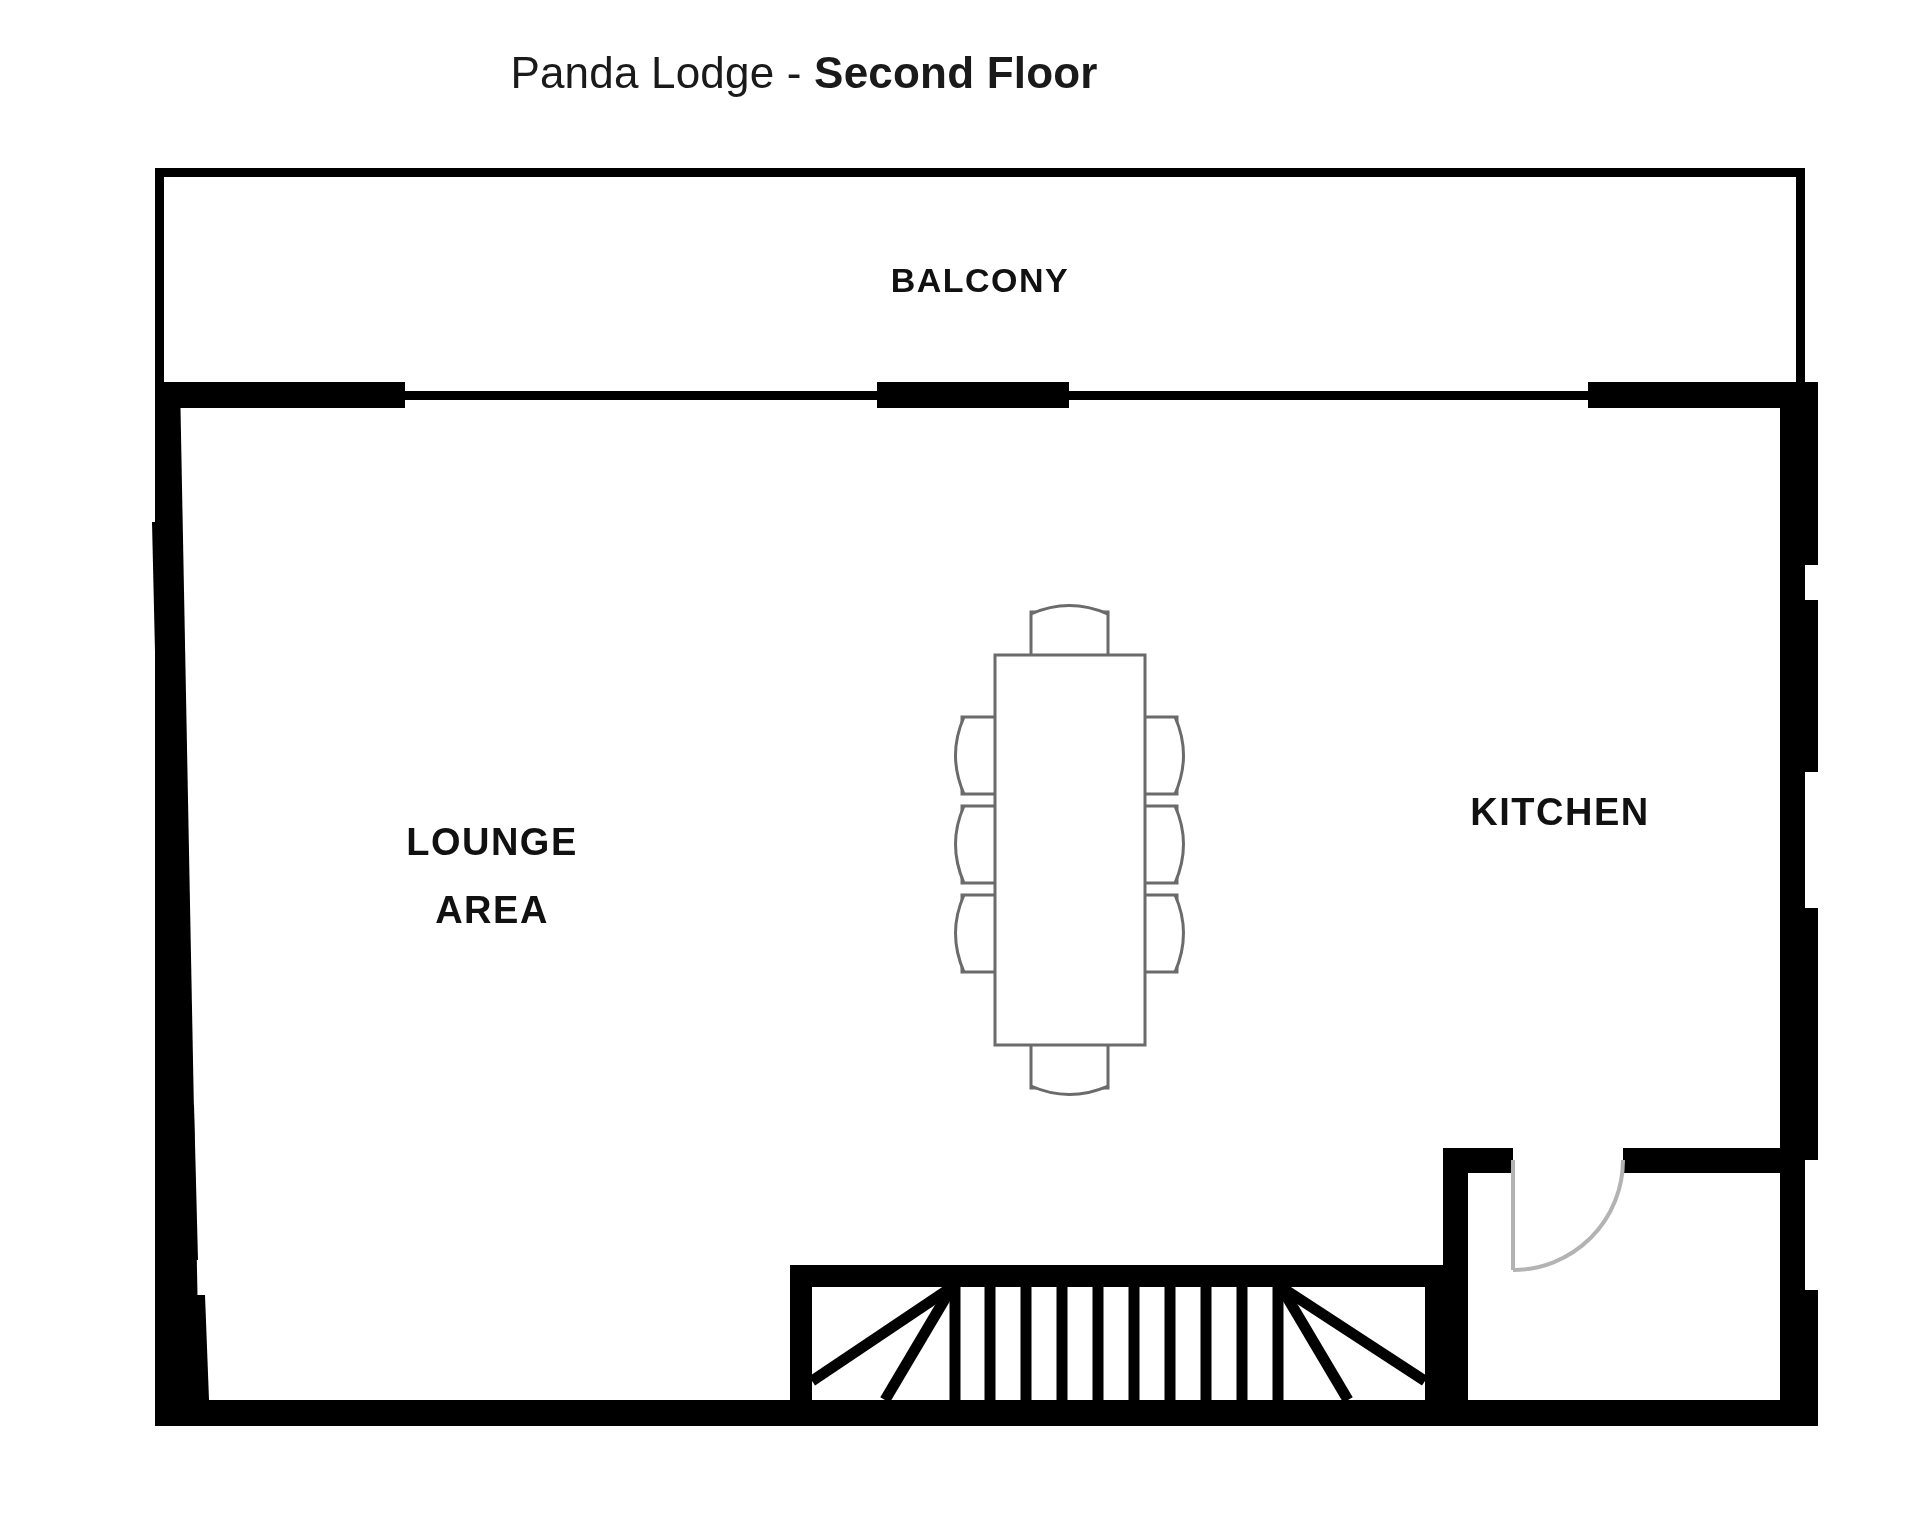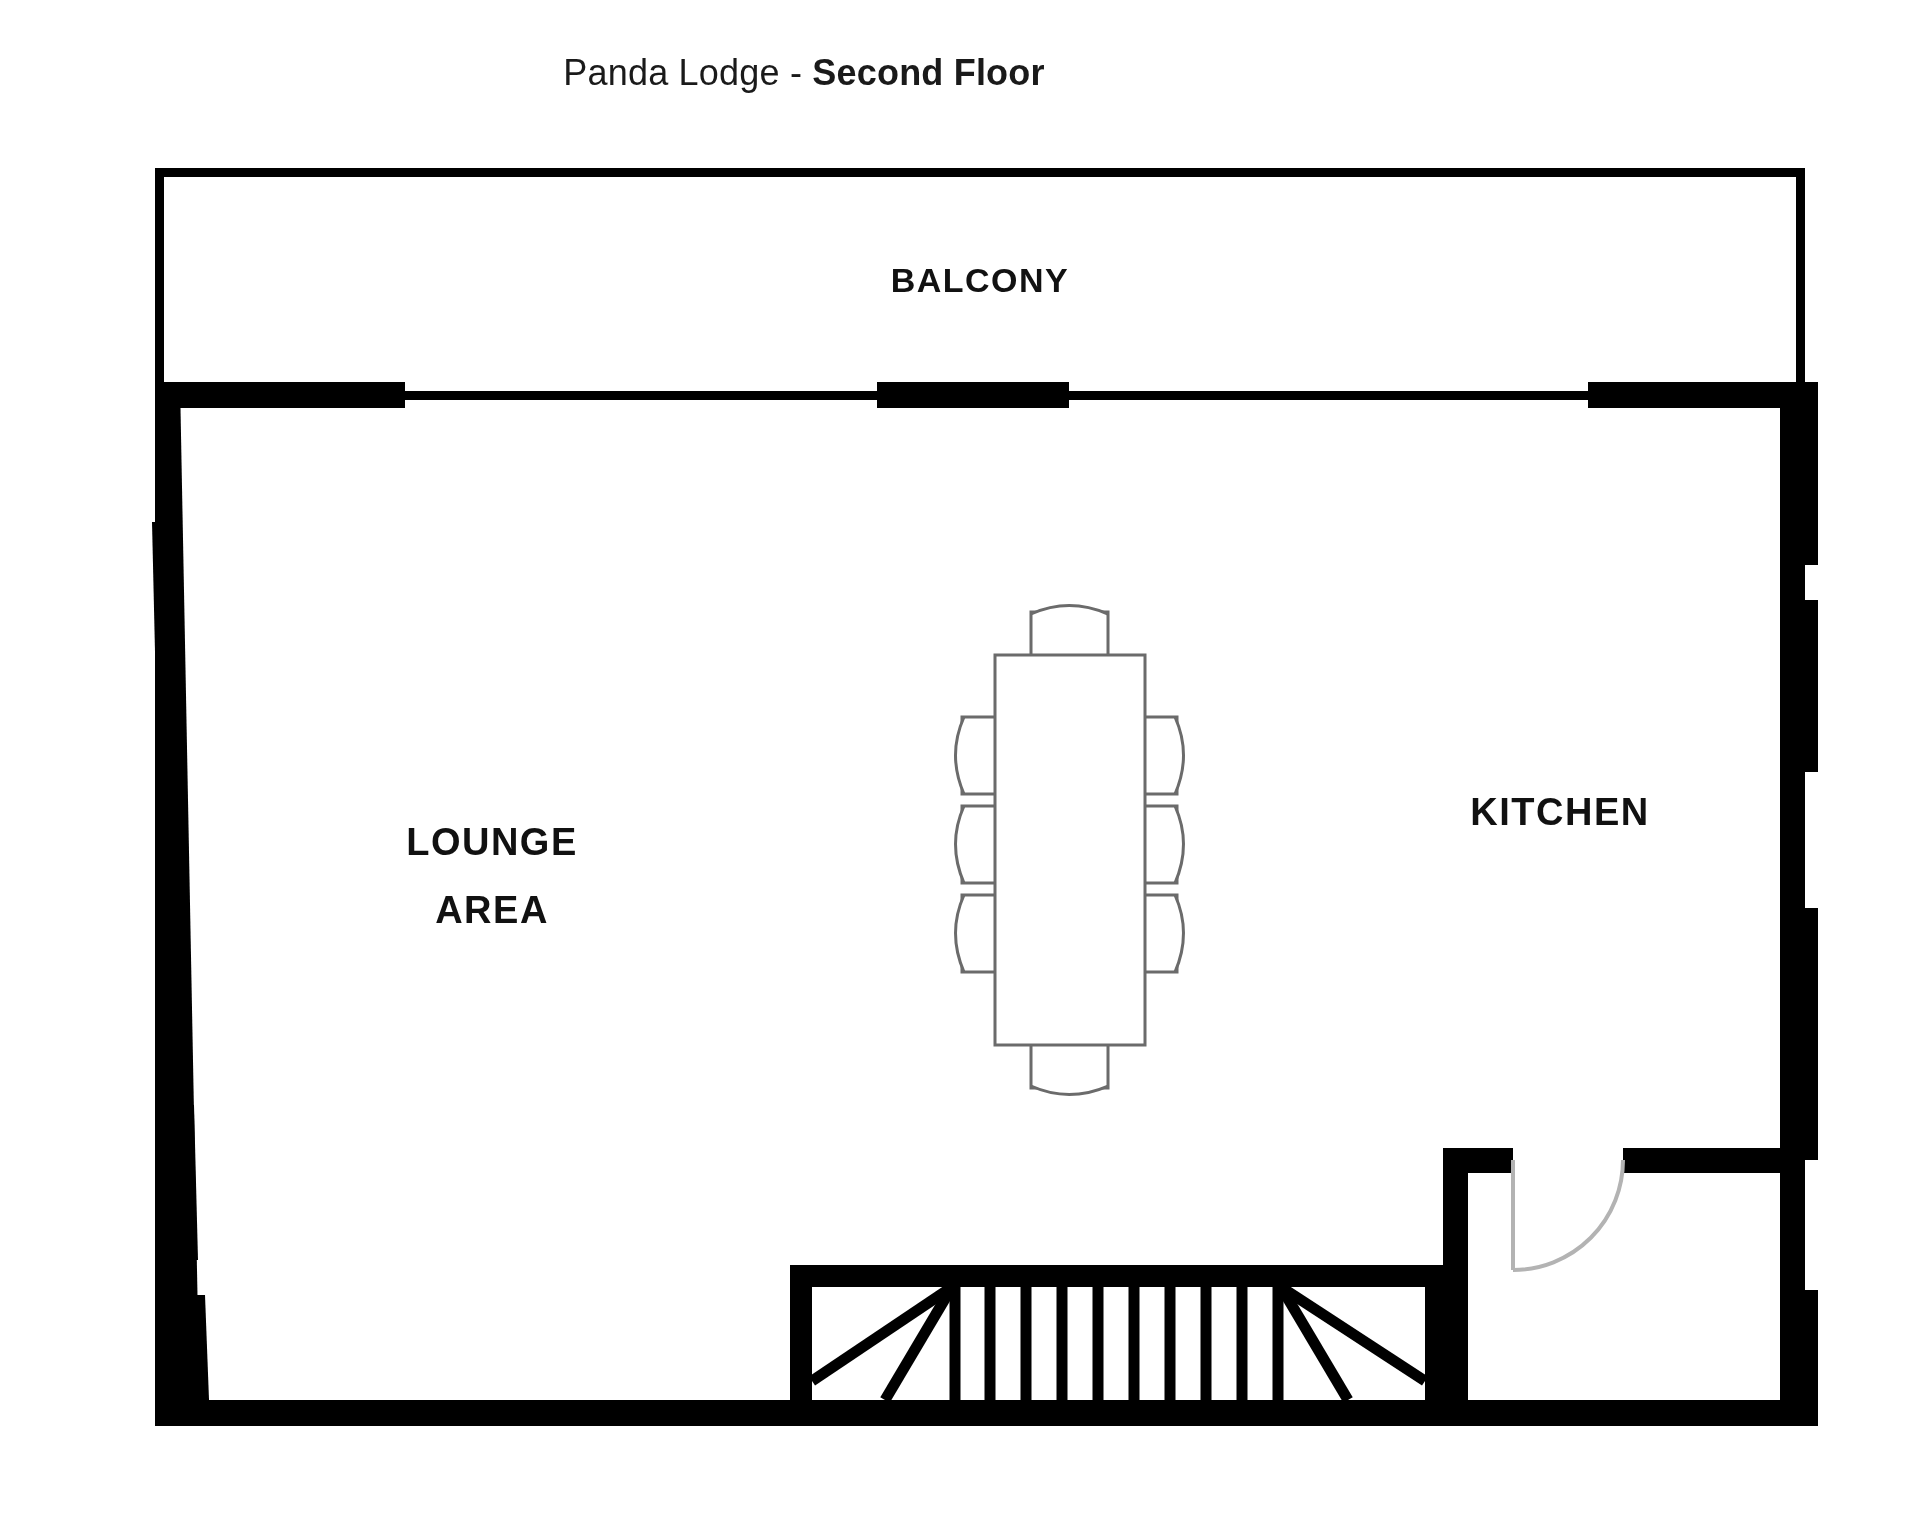--- a/index.html
+++ b/index.html
@@ -18,21 +18,21 @@
     width: 1920px;
     height: 1536px;
     background: #ffffff;
   }
   .title-bar {
     position: absolute;
     top: 48px;
     left: 0;
     width: 1608px;
     text-align: center;
-    font-size: 36px;
+    font-size: 44px;
     line-height: 50px;
     color: #1a1a1a;
     letter-spacing: 0.2px;
     white-space: nowrap;
   }
   .title-regular { font-weight: 400; }
   .title-bold { font-weight: 700; }
   #floorplan-svg {
     position: absolute;
     top: 0;

